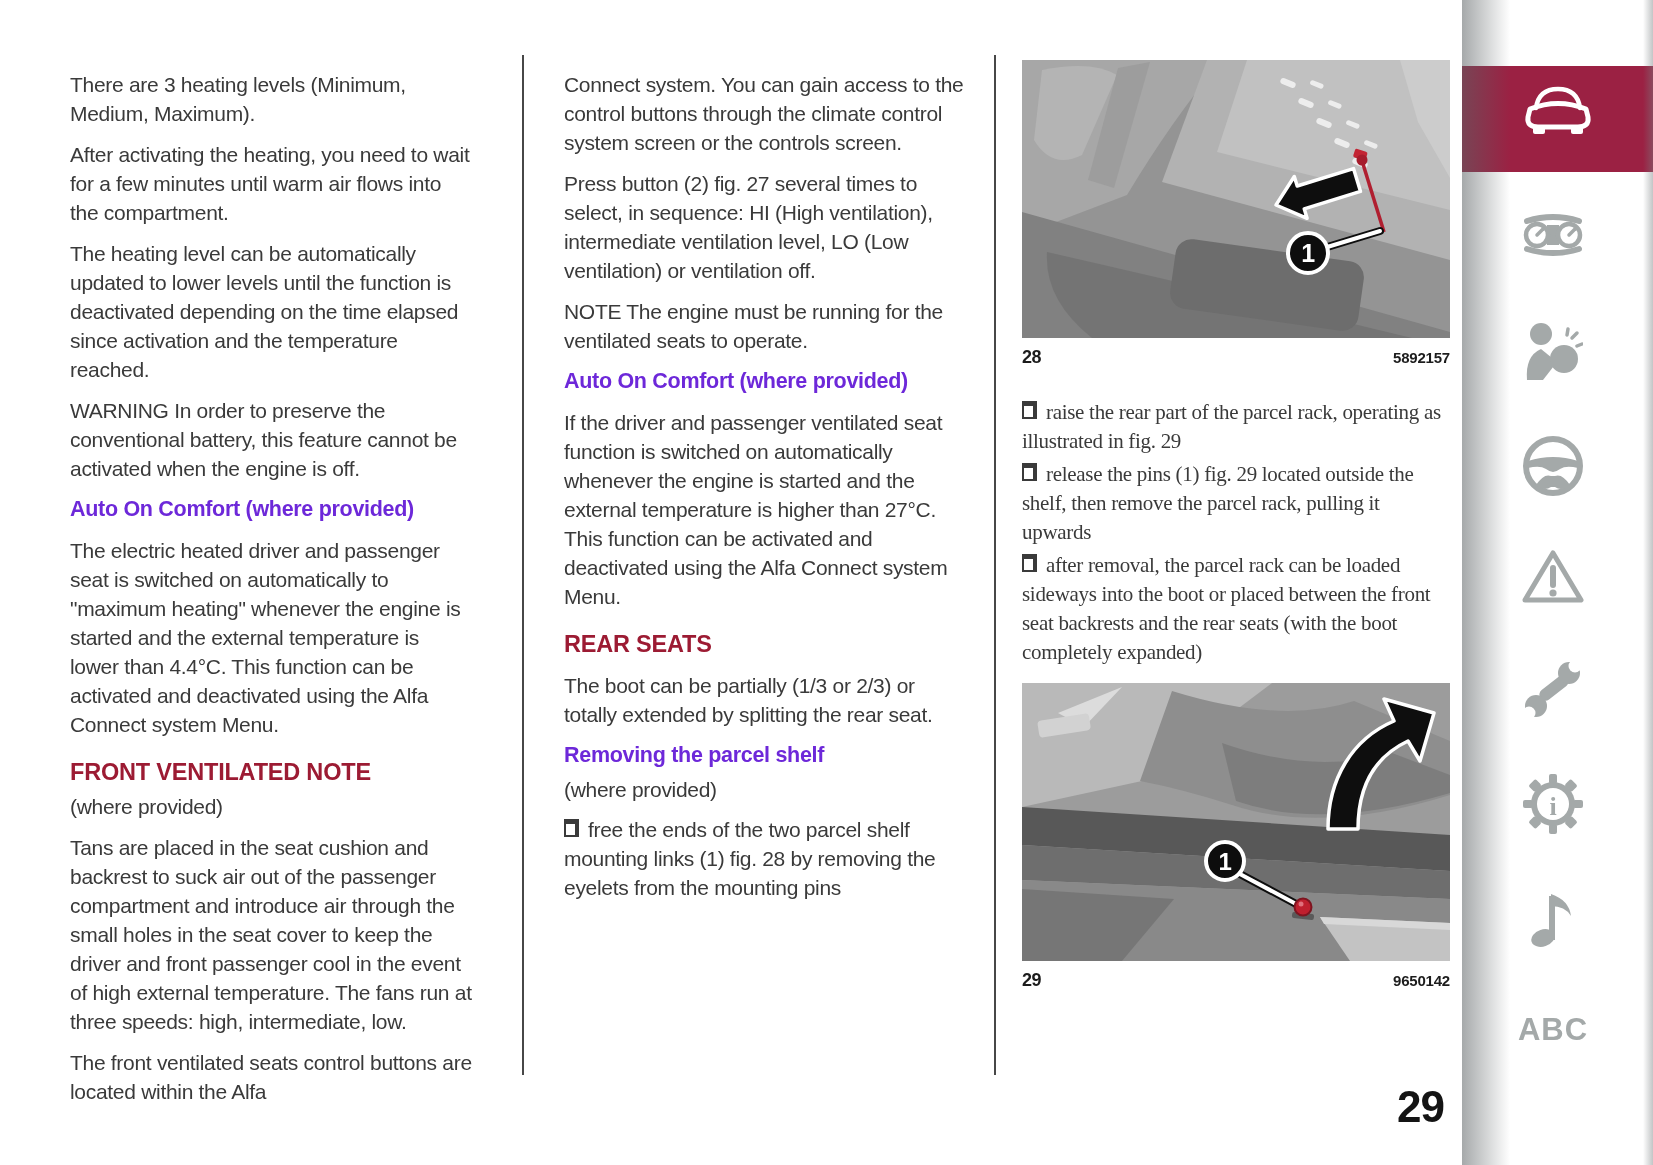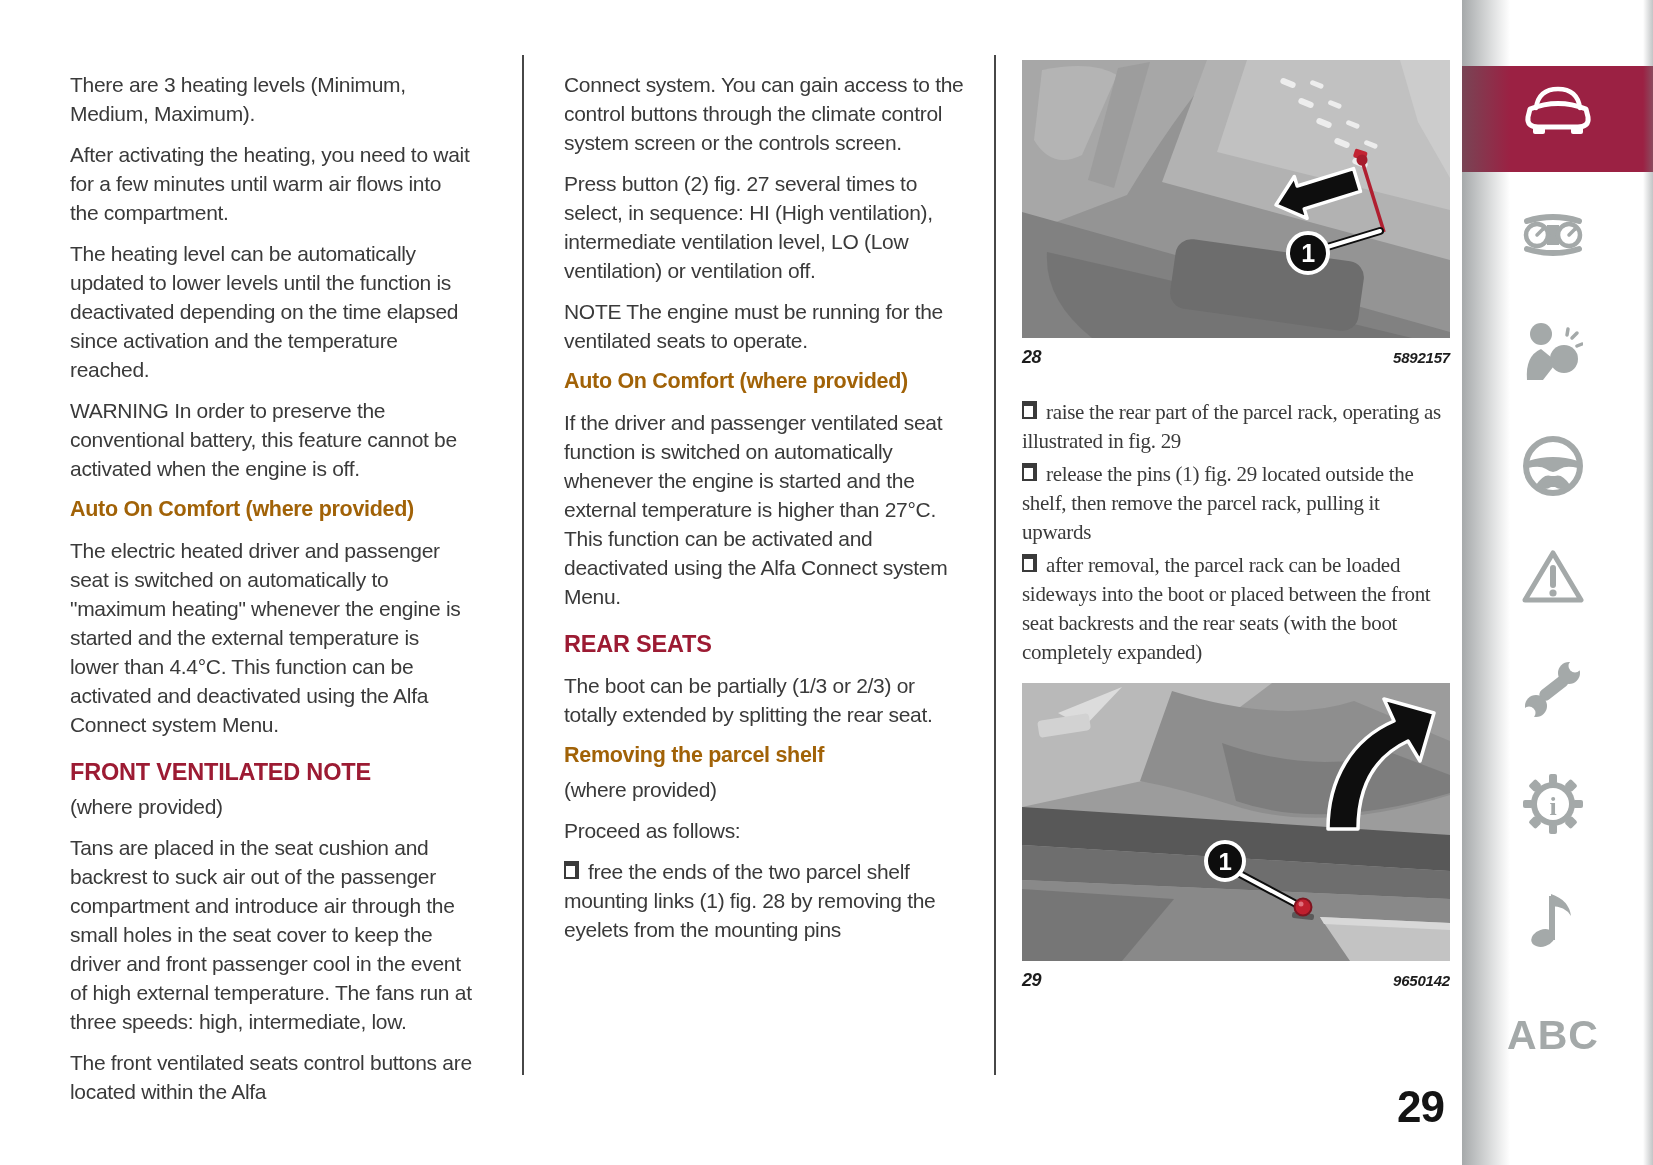--- a/index.html
+++ b/index.html
@@ -6,38 +6,38 @@
   body{
     width:1653px;height:1165px;position:relative;background:#ffffff;
     font-family:"Liberation Sans",sans-serif;color:#3a3a3a;overflow:hidden;
     -webkit-font-smoothing:antialiased;
   }
   .col{position:absolute;top:58px;font-size:21px;line-height:29px;letter-spacing:-0.3px;}
   #col1{left:70px;width:403px;}
   #col2{left:564px;width:400px;}
   #col3{left:1022px;width:428px;}
   .para{margin:12px 0 12px 0;}
-  .subhead{color:#a16207;font-weight:bold;font-size:21.5px;margin:8px 0 5px 0;}
+  .subhead{color:#6d28d9;font-weight:bold;font-size:21.5px;margin:8px 0 5px 0;}
   .sechead{color:#9c1b33;font-weight:bold;font-size:23.5px;margin:19px 0 5px 0;letter-spacing:-0.2px;}
   .provided{margin:0 0 11px 0;}
   .bullet-item{margin:0 0 4px 0;}
   .sq{
     display:inline-block;width:9px;height:11px;margin-right:9px;
     border:2px solid #3a3a3a;border-top-width:5px;border-right-width:4px;
     position:relative;top:0px;
   }
   .divider{position:absolute;top:55px;width:2px;height:1020px;background:#474747;}
   #divider1{left:522px;}
   #divider2{left:994px;}
 
   .fig{width:428px;height:278px;position:relative;background:#9a9a9a;overflow:hidden;}
   .fig svg{display:block;}
   .figcap{
     display:flex;justify-content:space-between;align-items:baseline;
-    margin-top:5px;color:#1c1c1c;font-weight:bold;font-style:italic;
+    margin-top:5px;color:#1c1c1c;font-weight:bold;
   }
   .figcap .num{font-size:18px;letter-spacing:-0.5px;}
   .figcap .code{font-size:15px;letter-spacing:-0.2px;}
   #fig28-block{margin-top:2px;}
   .bullets3{margin-top:26px;font-family:Liberation Serif, serif;}
   #fig29-block{margin-top:16px;}
 
   
   #page-curl{
     position:absolute;left:1462px;top:0;width:48px;height:1165px;z-index:5;
@@ -53,21 +53,21 @@
   }
   .sideicon{position:absolute;left:1509px;width:88px;display:flex;justify-content:center;z-index:7;}
   #icon-car{left:1462px;width:191px;top:84px;}
   #icon-cluster{top:212px;}
   #icon-airbag{top:322px;}
   #icon-wheel{top:435px;}
   #icon-triangle{top:549px;}
   #icon-wrench{top:660px;}
   #icon-gear{top:773px;}
   #icon-note{top:890px;}
-  #icon-abc{top:1012px;font-size:41px;font-weight:bold;color:#a4a9a9;letter-spacing:1px;}
+  #icon-abc{top:1012px;font-size:31px;font-weight:bold;color:#a4a9a9;letter-spacing:1px;}
   #page-number{
     position:absolute;left:1322px;top:1082px;width:122px;text-align:right;
     font-size:44px;font-weight:bold;color:#141414;letter-spacing:-1px;z-index:3;
   }
 </style>
 </head>
 <body>
 
 <div class="col" id="col1">
   <p class="para">There are 3 heating levels (Minimum, Medium, Maximum).</p>
@@ -87,21 +87,20 @@
 <div class="col" id="col2">
   <p class="para">Connect system. You can gain access to the control buttons through the climate control system screen or the controls screen.</p>
   <p class="para">Press button (2) fig. 27 several times to select, in sequence: HI (High ventilation), intermediate ventilation level, LO (Low ventilation) or ventilation off.</p>
   <p class="para">NOTE The engine must be running for the ventilated seats to operate.</p>
   <div class="subhead">Auto On Comfort (where provided)</div>
   <p class="para">If the driver and passenger ventilated seat function is switched on automatically whenever the engine is started and the external temperature is higher than 27°C. This function can be activated and deactivated using the Alfa Connect system Menu.</p>
   <div class="sechead">REAR SEATS</div>
   <p class="para">The boot can be partially (1/3 or 2/3) or totally extended by splitting the rear seat.</p>
   <div class="subhead">Removing the parcel shelf</div>
   <p class="provided">(where provided)</p>
-  <p class="para">Proceed as follows:</p>
   <p class="bullet-item"><span class="sq"></span><span>free the ends of the two parcel shelf mounting links (1) fig. 28 by removing the eyelets from the mounting pins</span></p>
 </div>
 
 <div class="divider" id="divider2"></div>
 
 <div class="col" id="col3">
 
   <div id="fig28-block">
     <div class="fig">
       <svg width="428" height="278" viewBox="0 0 428 278">

